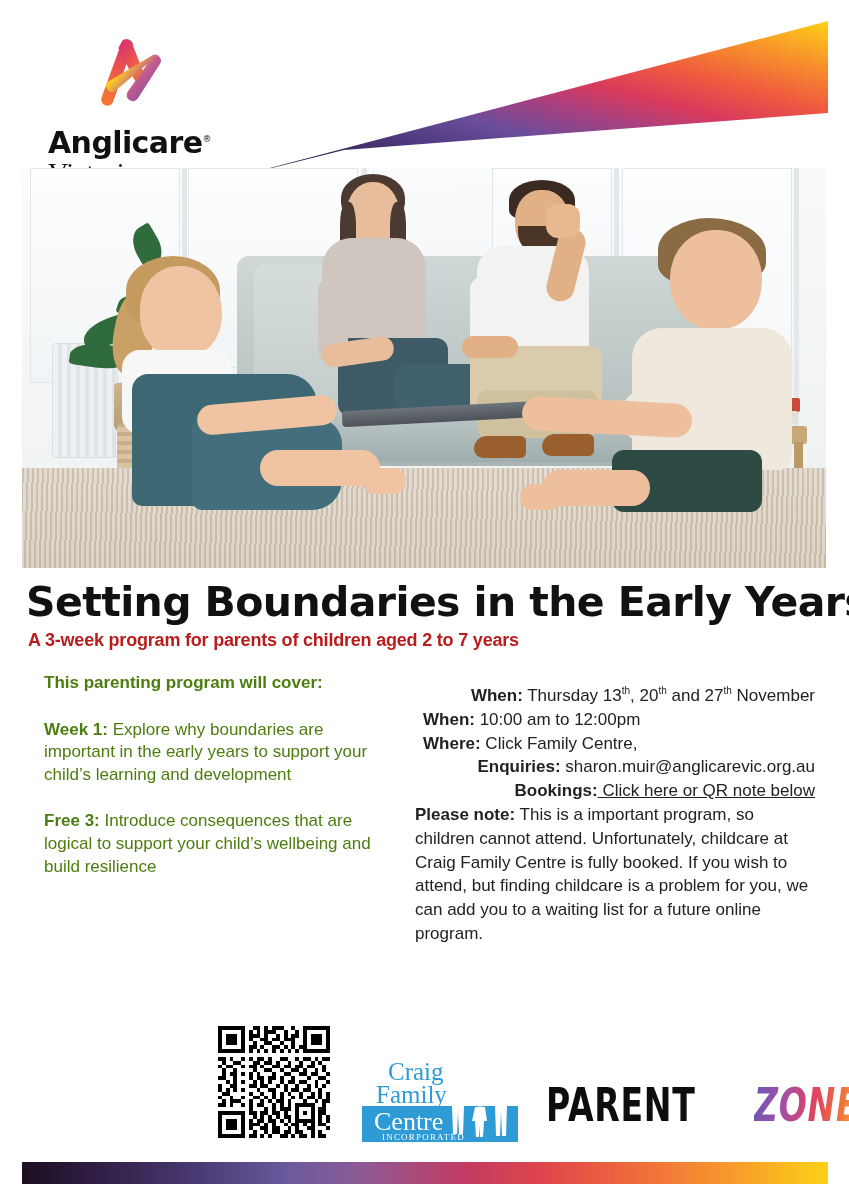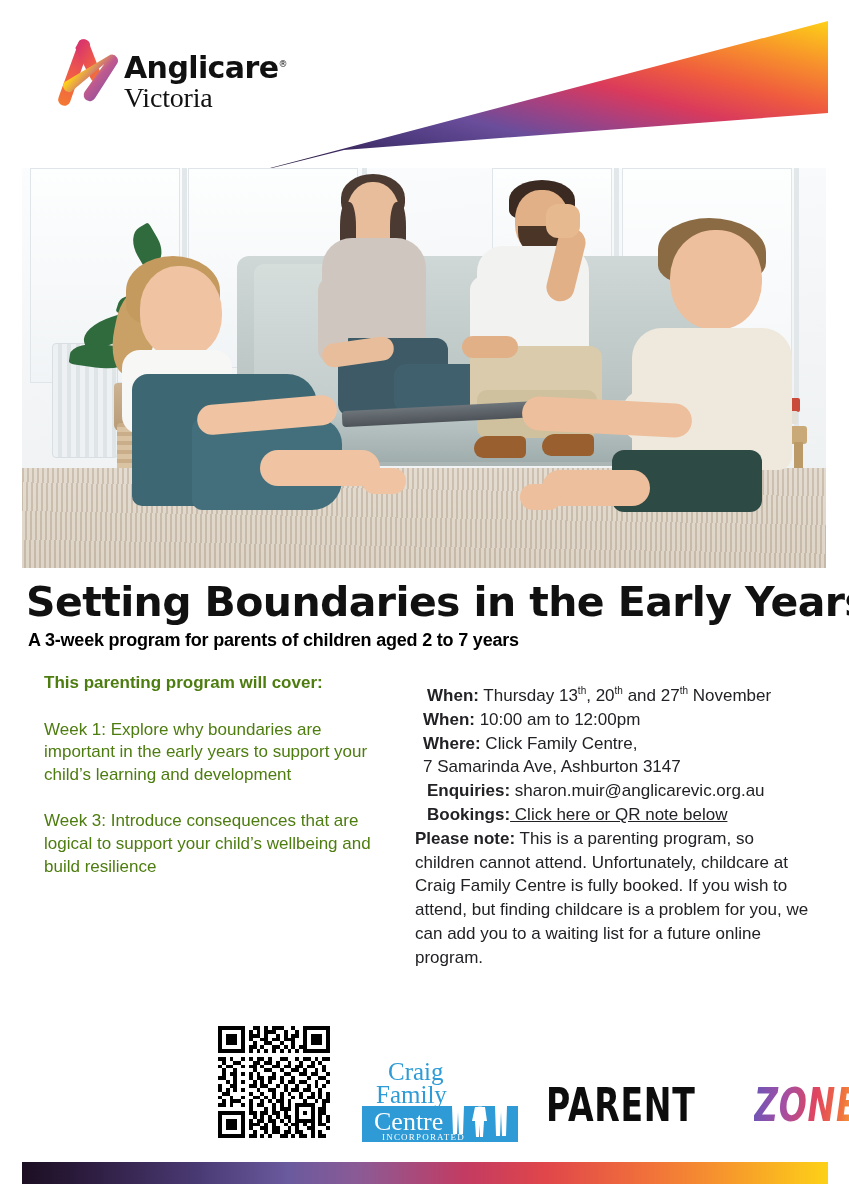--- a/index.html
+++ b/index.html
@@ -11,21 +11,21 @@
   }
   #poster {
     position: relative;
     width: 849px; height: 1200px;
     background: #ffffff;
   }
 
   
   #logo-block {
     position: absolute; left: 48px; top: 34px;
-    display: flex; align-items: flex-end; 
+    display: flex; align-items: center; gap: 14px; flex-direction: column;
   }
   #logo-mark { width: 76px; height: 78px; display: block; }
   #logo-words { line-height: 1; padding-top: 2px; }
   #logo-words .w1 {
     font-size: 30px; font-weight: bold; color: #111;
     letter-spacing: -0.6px; display: block;
     font-family: "DejaVu Sans", sans-serif;
   }
   #logo-words .w1 sup { font-size: 9px; vertical-align: super; font-weight: normal; }
   #logo-words .w2 {
@@ -144,41 +144,41 @@
 
   
   #title {
     position: absolute; left: 26px; top: 578px;
     font-size: 41px; font-weight: bold; color: #111111;
     letter-spacing: -0.6px; white-space: nowrap;
     font-family: "DejaVu Sans", sans-serif;
   }
   #subtitle {
     position: absolute; left: 28px; top: 630px;
-    font-size: 18px; font-weight: bold; color: #000000;
+    font-size: 18px; font-weight: bold; color: #b91c1c;
     letter-spacing: -0.2px; white-space: nowrap;
   }
 
   
   #col-left {
     position: absolute; left: 44px; top: 672px; width: 340px;
     font-size: 17px; line-height: 1.33; color: #4d7c0f;
   }
   #col-left .head { font-weight: bold; display:block; }
   #col-left .blk { margin-top: 24px; }
-  #col-left .blk b { font-weight: normal; }
+  #col-left .blk b { font-weight: bold; }
 
   #col-right {
     position: absolute; left: 415px; top: 684px; width: 400px;
     font-size: 17px; line-height: 1.40; color: #222226;
   }
   #col-right .row { white-space: nowrap; }
   #col-right b { font-weight: bold; }
   #col-right sup { font-size: 10px; vertical-align: super; }
-  #col-right .indent1 { padding-left: 12px; }
+  #col-right .indent1 { padding-left: 12px; text-align: right; }
   #col-right .indent2 { padding-left: 8px; }
   #col-right .link { text-decoration: underline; }
   #col-right .note { white-space: normal; margin-top: 0px; }
 
   
   #qr { position: absolute; left: 218px; top: 1026px; width: 112px; height: 112px; }
   #craig-logo {
     position: absolute; left: 362px; top: 1056px; width: 156px; height: 86px;
   }
   #parentzone {
@@ -349,43 +349,42 @@
 
   <div id="title">Setting Boundaries in the Early Years</div>
   <div id="subtitle">A 3-week program for parents of children aged 2 to 7 years</div>
 
   <div id="col-left">
     <span class="head">This parenting program will cover:</span>
     <div class="blk">
       <b>Week 1:</b><span> Explore why boundaries are important in the early years to support your child’s learning and development</span>
     </div>
     <div class="blk">
-      <b>Week 3:</b><span> Introduce consequences that are logical to support your child’s wellbeing and build resilience</span>
+      <b>Free 3:</b><span> Introduce consequences that are logical to support your child’s wellbeing and build resilience</span>
     </div>
   </div>
 
   <div id="col-right">
     <div class="row indent1">
       <b>When:</b><span> Thursday 13</span><sup>th</sup><span>, 20</span><sup>th</sup><span> and 27</span><sup>th</sup><span> November</span>
     </div>
     <div class="row indent2">
       <b>When:</b><span> 10:00 am to 12:00pm</span>
     </div>
     <div class="row indent2">
       <b>Where:</b><span> Click Family Centre,</span>
     </div>
-    <div class="row indent2">7 Samarinda Ave, Ashburton 3147</div>
     <div class="row indent1">
       <b>Enquiries:</b><span> sharon.muir@anglicarevic.org.au</span>
     </div>
     <div class="row indent1">
       <b>Bookings:</b><span class="link"> Click here or QR note below</span>
     </div>
     <div class="note">
-      <b>Please note:</b><span> This is a parenting program, so children cannot attend. Unfortunately, childcare at Craig Family Centre is fully booked. If you wish to attend, but finding childcare is a problem for you, we can add you to a waiting list for a future online program.</span>
+      <b>Please note:</b><span> This is a important program, so children cannot attend. Unfortunately, childcare at Craig Family Centre is fully booked. If you wish to attend, but finding childcare is a problem for you, we can add you to a waiting list for a future online program.</span>
     </div>
   </div>
 
   <svg id="qr" viewBox="0 0 29 29" shape-rendering="crispEdges">
     <rect width="29" height="29" fill="#ffffff"></rect>
     <g fill="#000000">
 
       <rect x="0" y="0" width="7" height="1"></rect>
         <rect x="0" y="6" width="7" height="1"></rect>
       <rect x="0" y="0" width="1" height="7"></rect>

